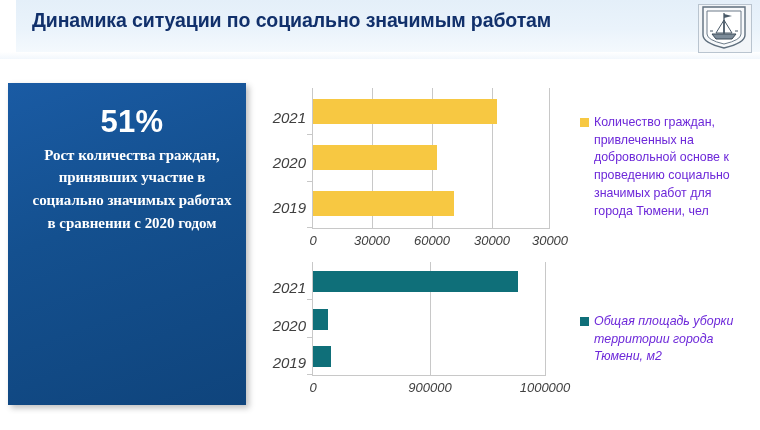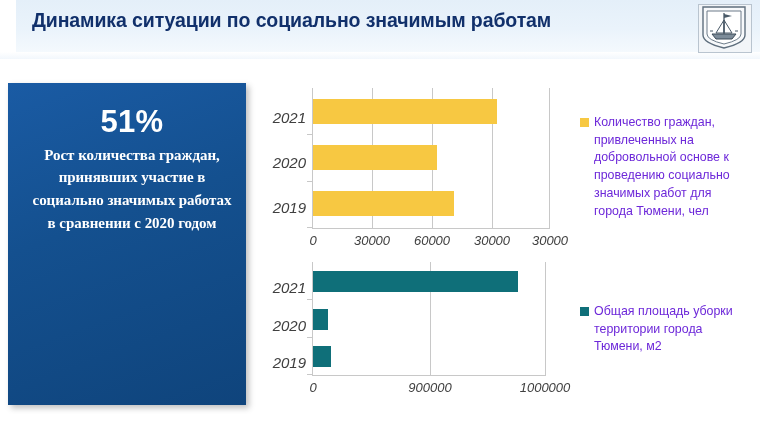--- a/index.html
+++ b/index.html
@@ -163,21 +163,21 @@
     white-space: nowrap;
   }
 
   
   .legend {
     position: absolute;
     display: flex;
     align-items: flex-start;
   }
   .legend-top { left: 580px; top: 114px; width: 172px; }
-  .legend-bottom { left: 580px; top: 303px; width: 172px; }
+  .legend-bottom { left: 580px; top: 313px; width: 172px; font-style: italic; }
   .legend-swatch {
     width: 9px;
     height: 9px;
     flex: 0 0 9px;
     margin-top: 4px;
     margin-right: 5px;
   }
   .swatch-yellow { background: #f7c842; }
   .swatch-teal { background: #0f6f79; }
   .legend-text {

